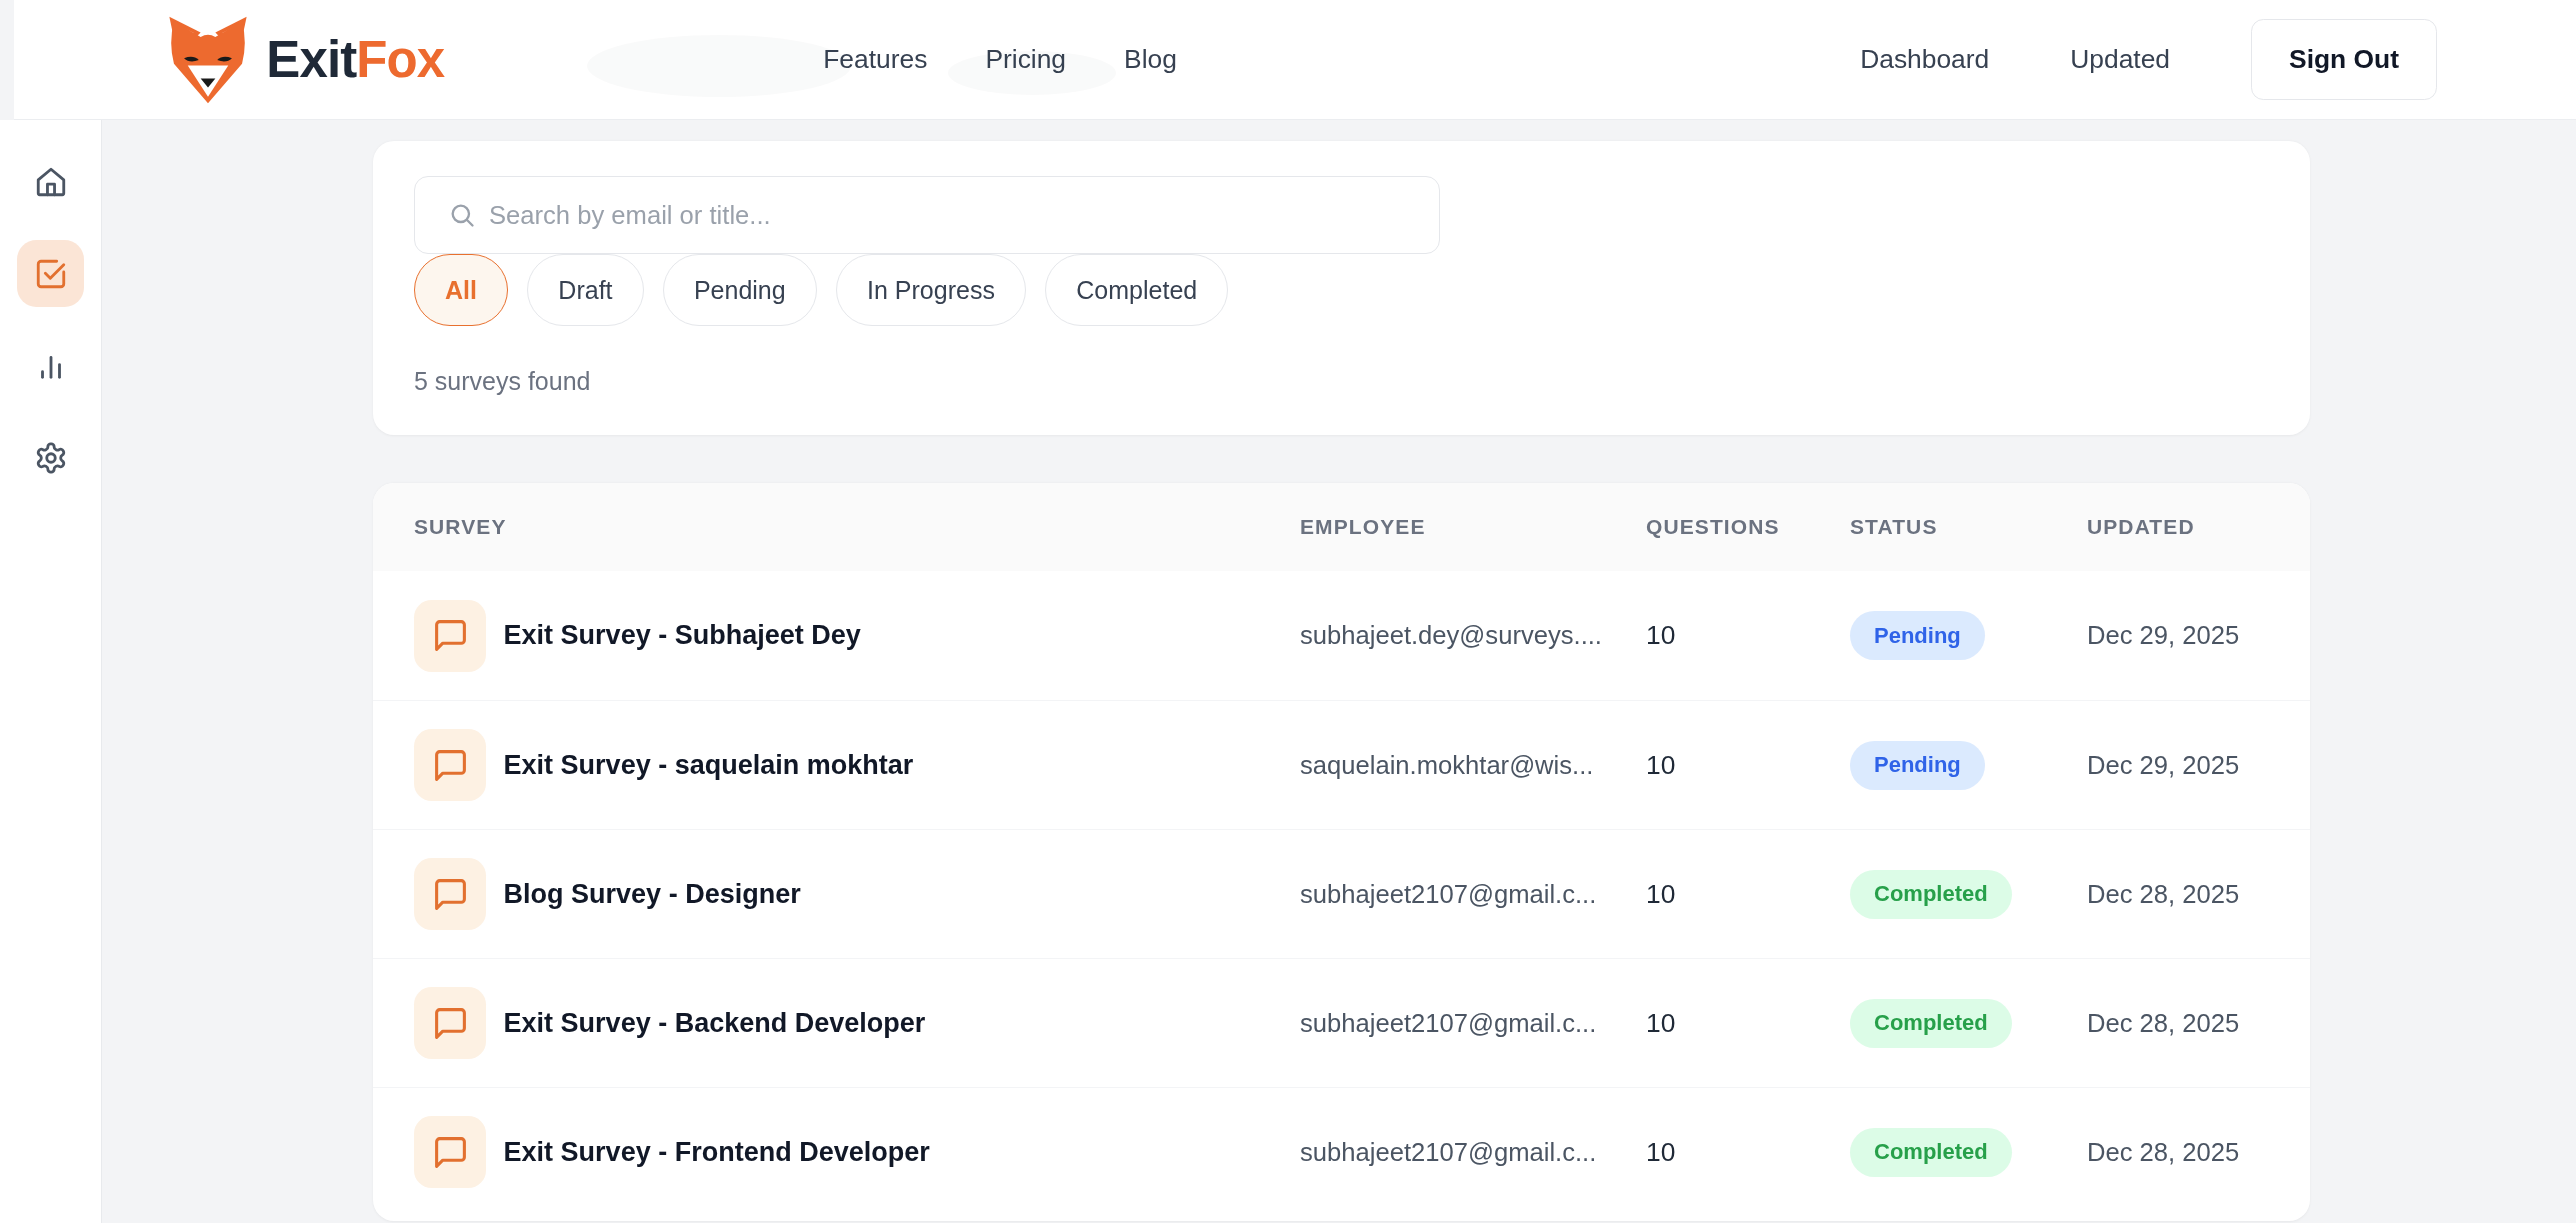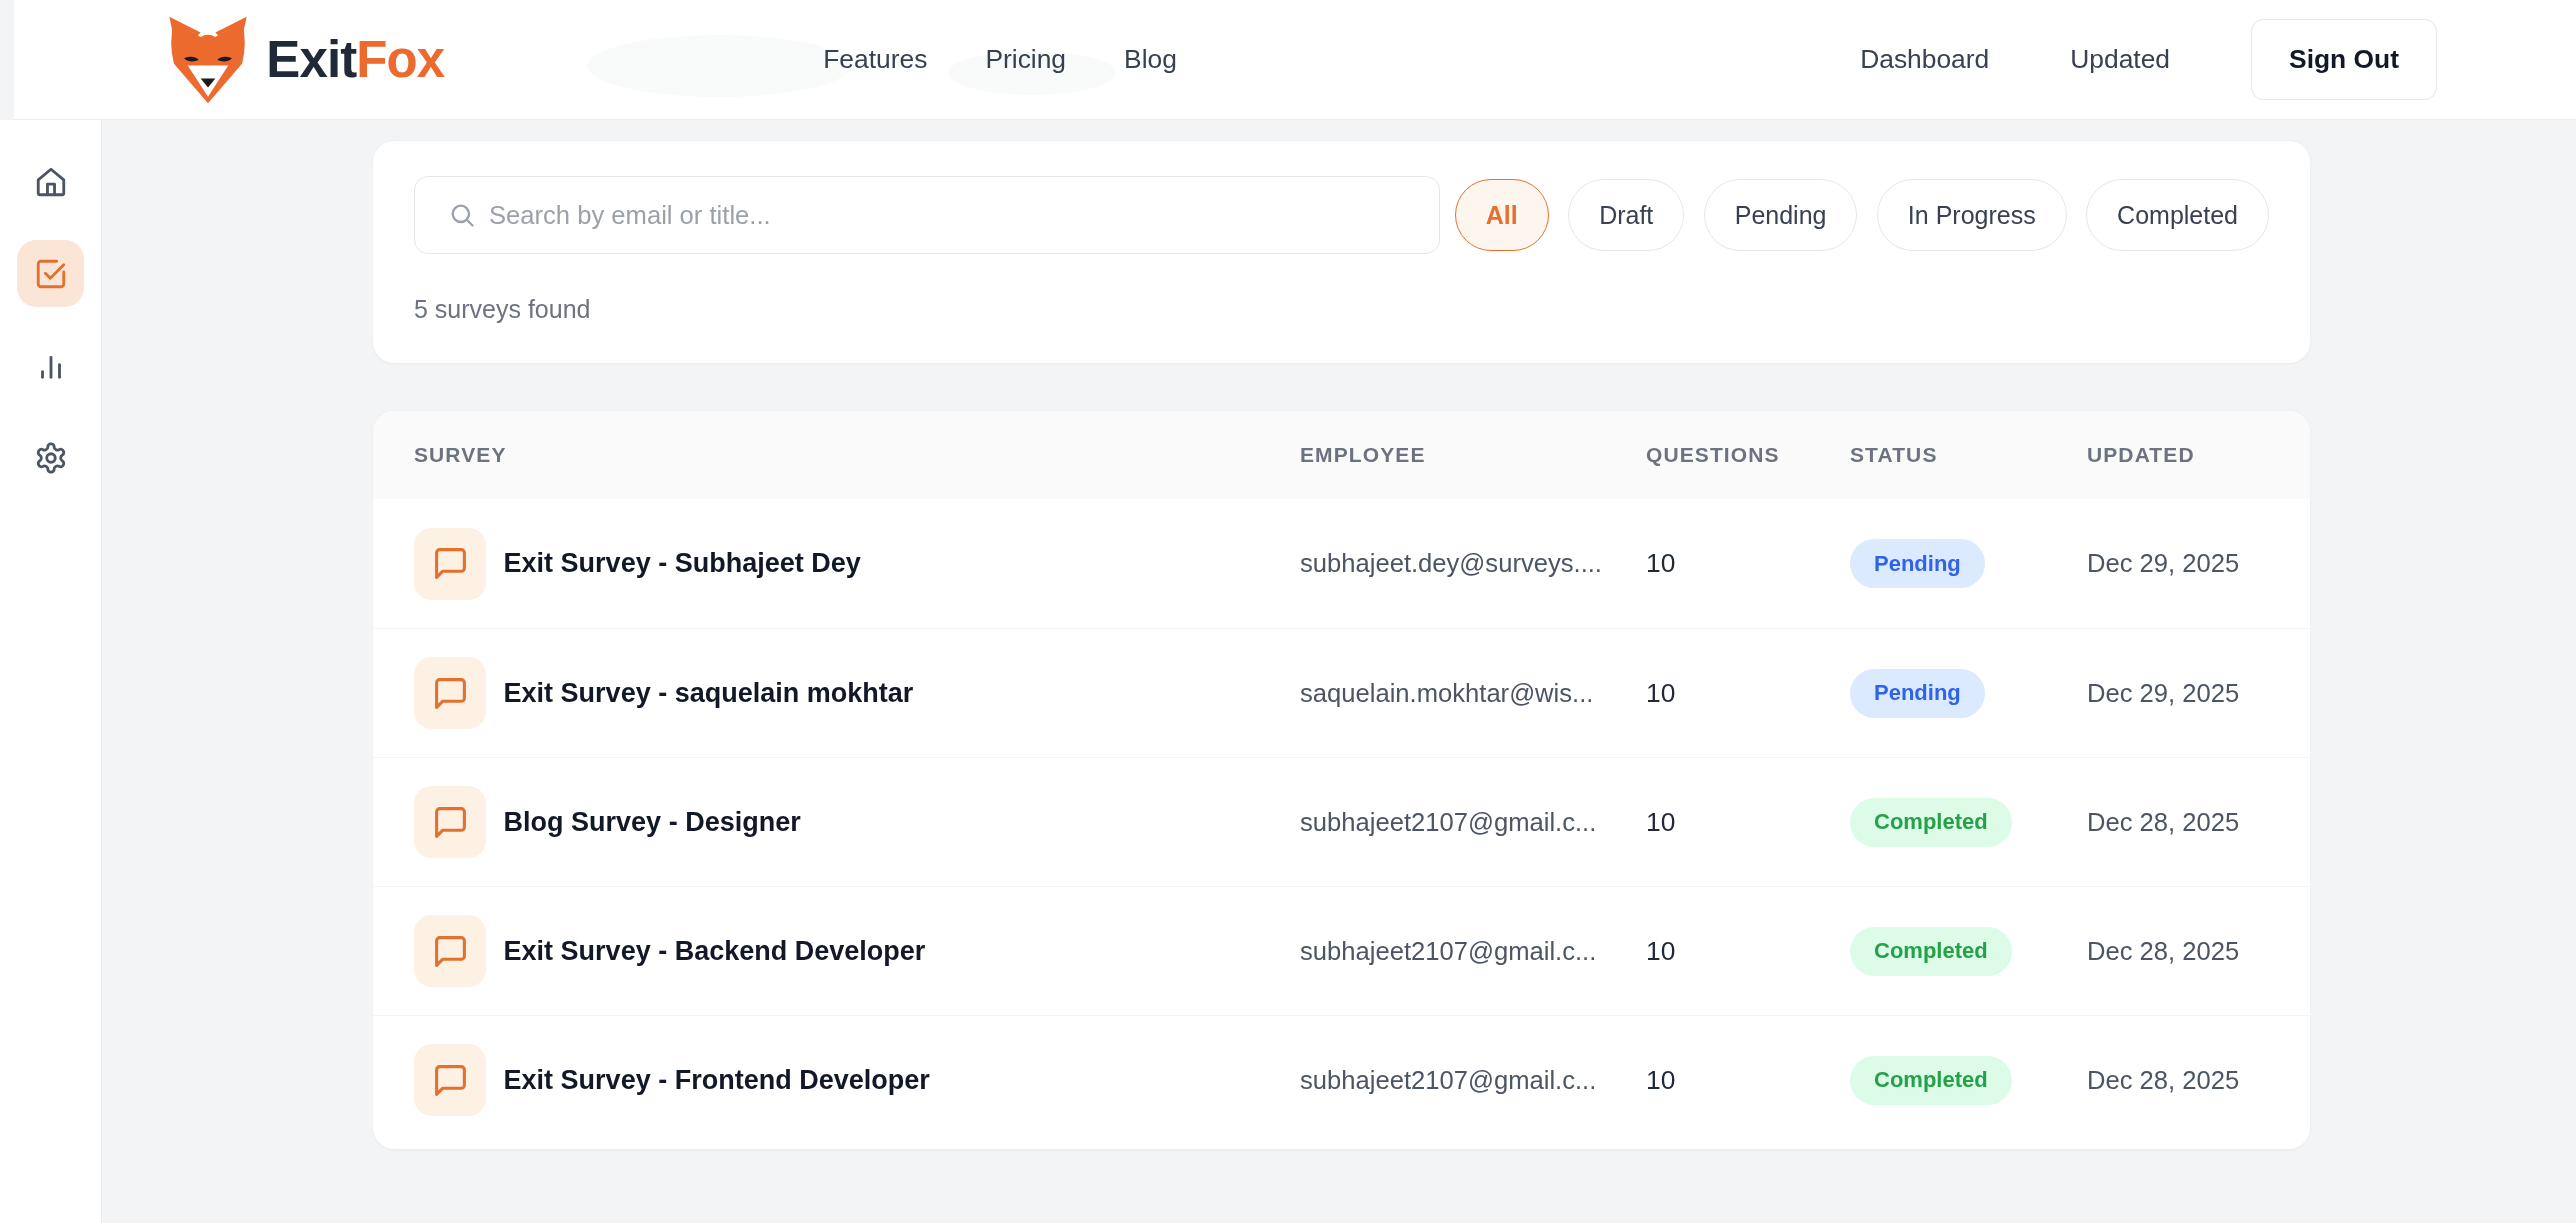--- a/index.html
+++ b/index.html
@@ -33,21 +33,21 @@
     stroke-width:2; stroke-linecap:round; stroke-linejoin:round; }
   .side-item.active { background:#fbe5d6; }
   .side-item.active svg { stroke:#e2702f; }
 
   
   .main { position:absolute; top:120px; left:102px; right:0; bottom:0;
     padding:21px 266px 0 271px; }
   .card { background:#ffffff; border-radius:21px;
     box-shadow:0 0.9px 2.6px rgba(0,0,0,0.05); }
   .search-card { padding:35px 41px 39px 41px; margin-bottom:48px; }
-  .search-row { display:flex; align-items:center; justify-content:space-between; }
+  .search-row { display:flex; justify-content:space-between;flex-direction:column; }
   .search-box { position:relative; width:1026px; }
   .search-box input { width:100%; height:78px; border:1.8px solid #e5e7eb;
     border-radius:14px; padding:0 26.4px 0 74px; font-size:25.6px; color:#111827;
     outline:none; font-family:"Liberation Sans", sans-serif; background:#fff; }
   .search-box input::placeholder { color:#9aa1ab; }
   .search-box svg { position:absolute; left:34px; top:25px; width:28px; height:28px;
     stroke:#9aa1ab; fill:none; stroke-width:2; stroke-linecap:round; }
   .pills { display:flex; gap:19.4px; }
   .pill { height:72px; padding:0 30px; border-radius:881px; border:1.8px solid #e5e7eb;
     background:#ffffff; color:#374151; font-size:25px; font-weight:500;

